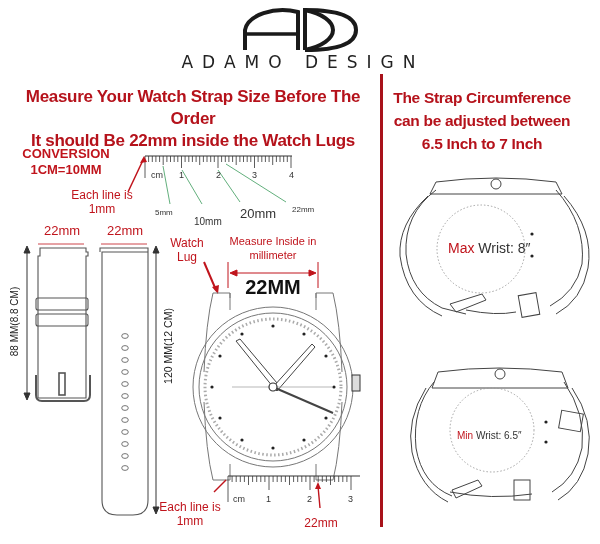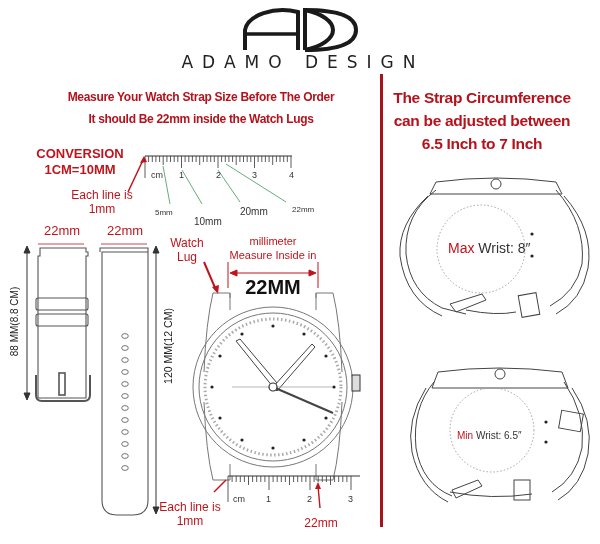--- a/index.html
+++ b/index.html
@@ -21,26 +21,26 @@
     <line x1="245" y1="34" x2="298" y2="34" stroke="#1a1a1a" stroke-width="3.5"></line>
 
     <path d="M305 8 L305 50 M305 10 A48 22 0 0 1 305 50" fill="none" stroke="#1a1a1a" stroke-width="4"></path>
     <path d="M305 10 Q356 10 356 30 Q356 50 305 50" fill="none" stroke="#1a1a1a" stroke-width="4"></path>
   </svg>
   <div class="abs brand" style="left:118px;top:52px;width:370px;text-align:center;">ADAMO DESIGN</div>
 </div>
 
 <div class="abs" style="left:380px;top:74px;width:3px;height:453px;background:#a8121a;"></div>
 
-<div class="abs heading" style="left:16px;top:86px;width:370px;font-size:12px;line-height:22px;">
+<div class="abs heading" style="left:8px;top:86px;width:370px;font-size:17px;line-height:22px;">
   <div>Measure Your Watch Strap Size Before The Order</div>
   <div>It should Be 22mm inside the Watch Lugs</div>
 </div>
 
-<div class="abs" style="left:28px;top:146px;width:104px;text-align:center;">
+<div class="abs" style="left:14px;top:146px;width:104px;text-align:center;">
   <div style="color:#c0141c;font-weight:bold;font-size:13px;line-height:16px;">CONVERSION</div>
   <div style="color:#c0141c;font-weight:bold;font-size:13px;line-height:16px;">1CM=10MM</div>
 </div>
 <div class="abs lbl-red" style="left:62px;top:188px;width:80px;">
   <div>Each line is</div>
   <div>1mm</div>
 </div>
 
 <svg width="160" height="70" viewBox="0 0 160 70" style="left:140px;top:148px;">
   <line x1="5" y1="8" x2="152" y2="8" stroke="#333" stroke-width="1.2"></line>
@@ -99,21 +99,21 @@
   <line x1="-12" y1="44" x2="4" y2="10" stroke="#c0141c" stroke-width="1.5"></line>
   <polygon points="4,8 0,15 7,14" fill="#c0141c"></polygon>
 </svg>
 <div class="abs small" style="left:151px;top:170px;font-size:9px;">cm</div>
 <div class="abs small" style="left:179px;top:170px;">1</div>
 <div class="abs small" style="left:216px;top:170px;">2</div>
 <div class="abs small" style="left:252px;top:170px;">3</div>
 <div class="abs small" style="left:289px;top:170px;">4</div>
 <div class="abs small" style="left:155px;top:208px;font-size:8px;">5mm</div>
 <div class="abs small" style="left:194px;top:216px;font-size:10px;">10mm</div>
-<div class="abs small" style="left:240px;top:206px;font-size:10px;">20mm</div>
+<div class="abs small" style="left:240px;top:206px;font-size:13px;">20mm</div>
 <div class="abs small" style="left:292px;top:205px;font-size:8px;">22mm</div>
 
 <div class="abs lbl-red" style="left:36px;top:224px;width:52px;font-size:13px;">22mm</div>
 <div class="abs lbl-red" style="left:99px;top:224px;width:52px;font-size:13px;">22mm</div>
 
 <svg width="180" height="300" viewBox="0 0 180 300" style="left:0;top:230px;">
 
   <g stroke="#c0141c" stroke-width="0.8">
     <line x1="38" y1="14" x2="84" y2="14"></line>
     <line x1="101" y1="14" x2="147" y2="14"></line>
@@ -158,22 +158,22 @@
   </g>
 </svg>
 <div class="abs" style="left:-36px;top:316px;width:100px;font-size:10px;color:#222;transform:rotate(-90deg);text-align:center;">88 MM(8.8 CM)</div>
 <div class="abs" style="left:113px;top:340px;width:110px;font-size:10.5px;color:#222;transform:rotate(-90deg);text-align:center;">120 MM(12 CM)</div>
 
 <div class="abs lbl-red" style="left:164px;top:236px;width:46px;font-size:12px;">
   <div>Watch</div>
   <div>Lug</div>
 </div>
 <div class="abs lbl-red" style="left:218px;top:234px;width:110px;font-size:11px;">
+  <div>Measure Inside in</div>
   <div>millimeter</div>
-  <div>Measure Inside in</div>
 </div>
 <div class="abs" style="left:232px;top:276px;width:82px;text-align:center;font-weight:bold;font-size:20px;color:#111;">22MM</div>
 
 <svg width="200" height="250" viewBox="0 0 200 250" style="left:180px;top:262px;">
 
   <g stroke="#c0141c" stroke-width="1">
     <line x1="48" y1="0" x2="48" y2="26"></line>
     <line x1="138" y1="0" x2="138" y2="26"></line>
     <line x1="52" y1="11" x2="134" y2="11"></line>
     <polygon points="50,11 57,8 57,14" fill="#c0141c"></polygon>

